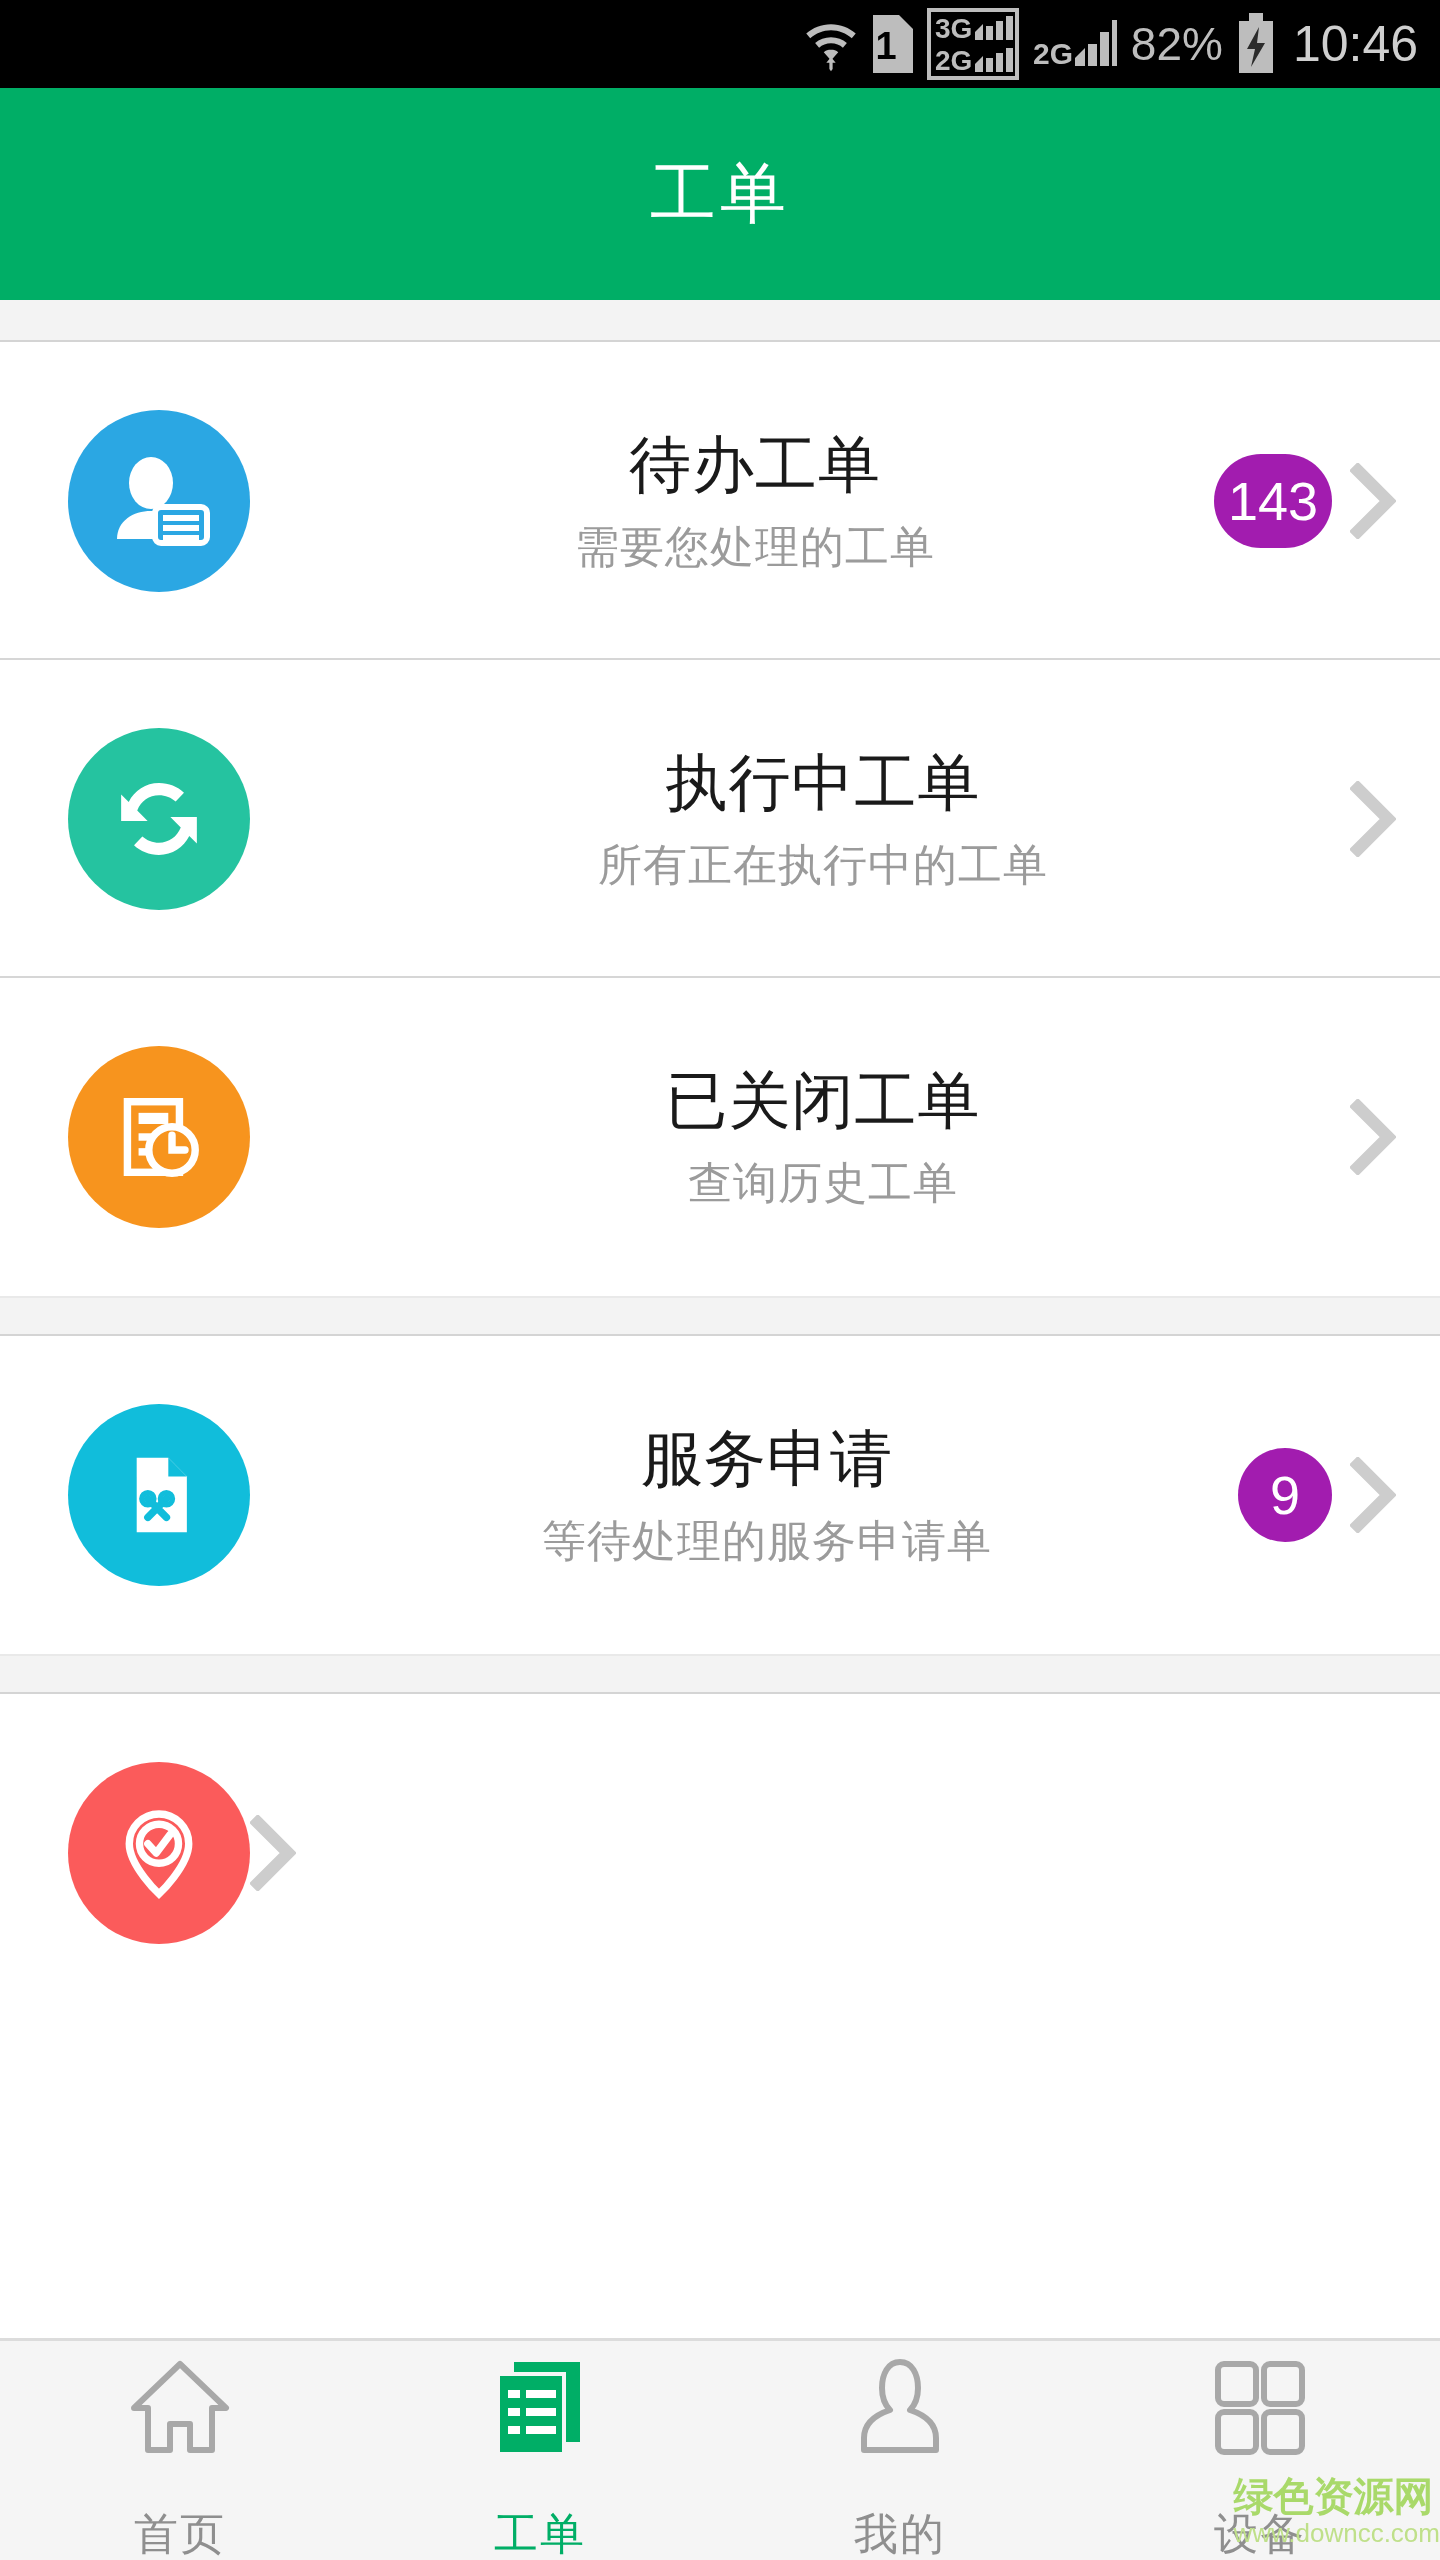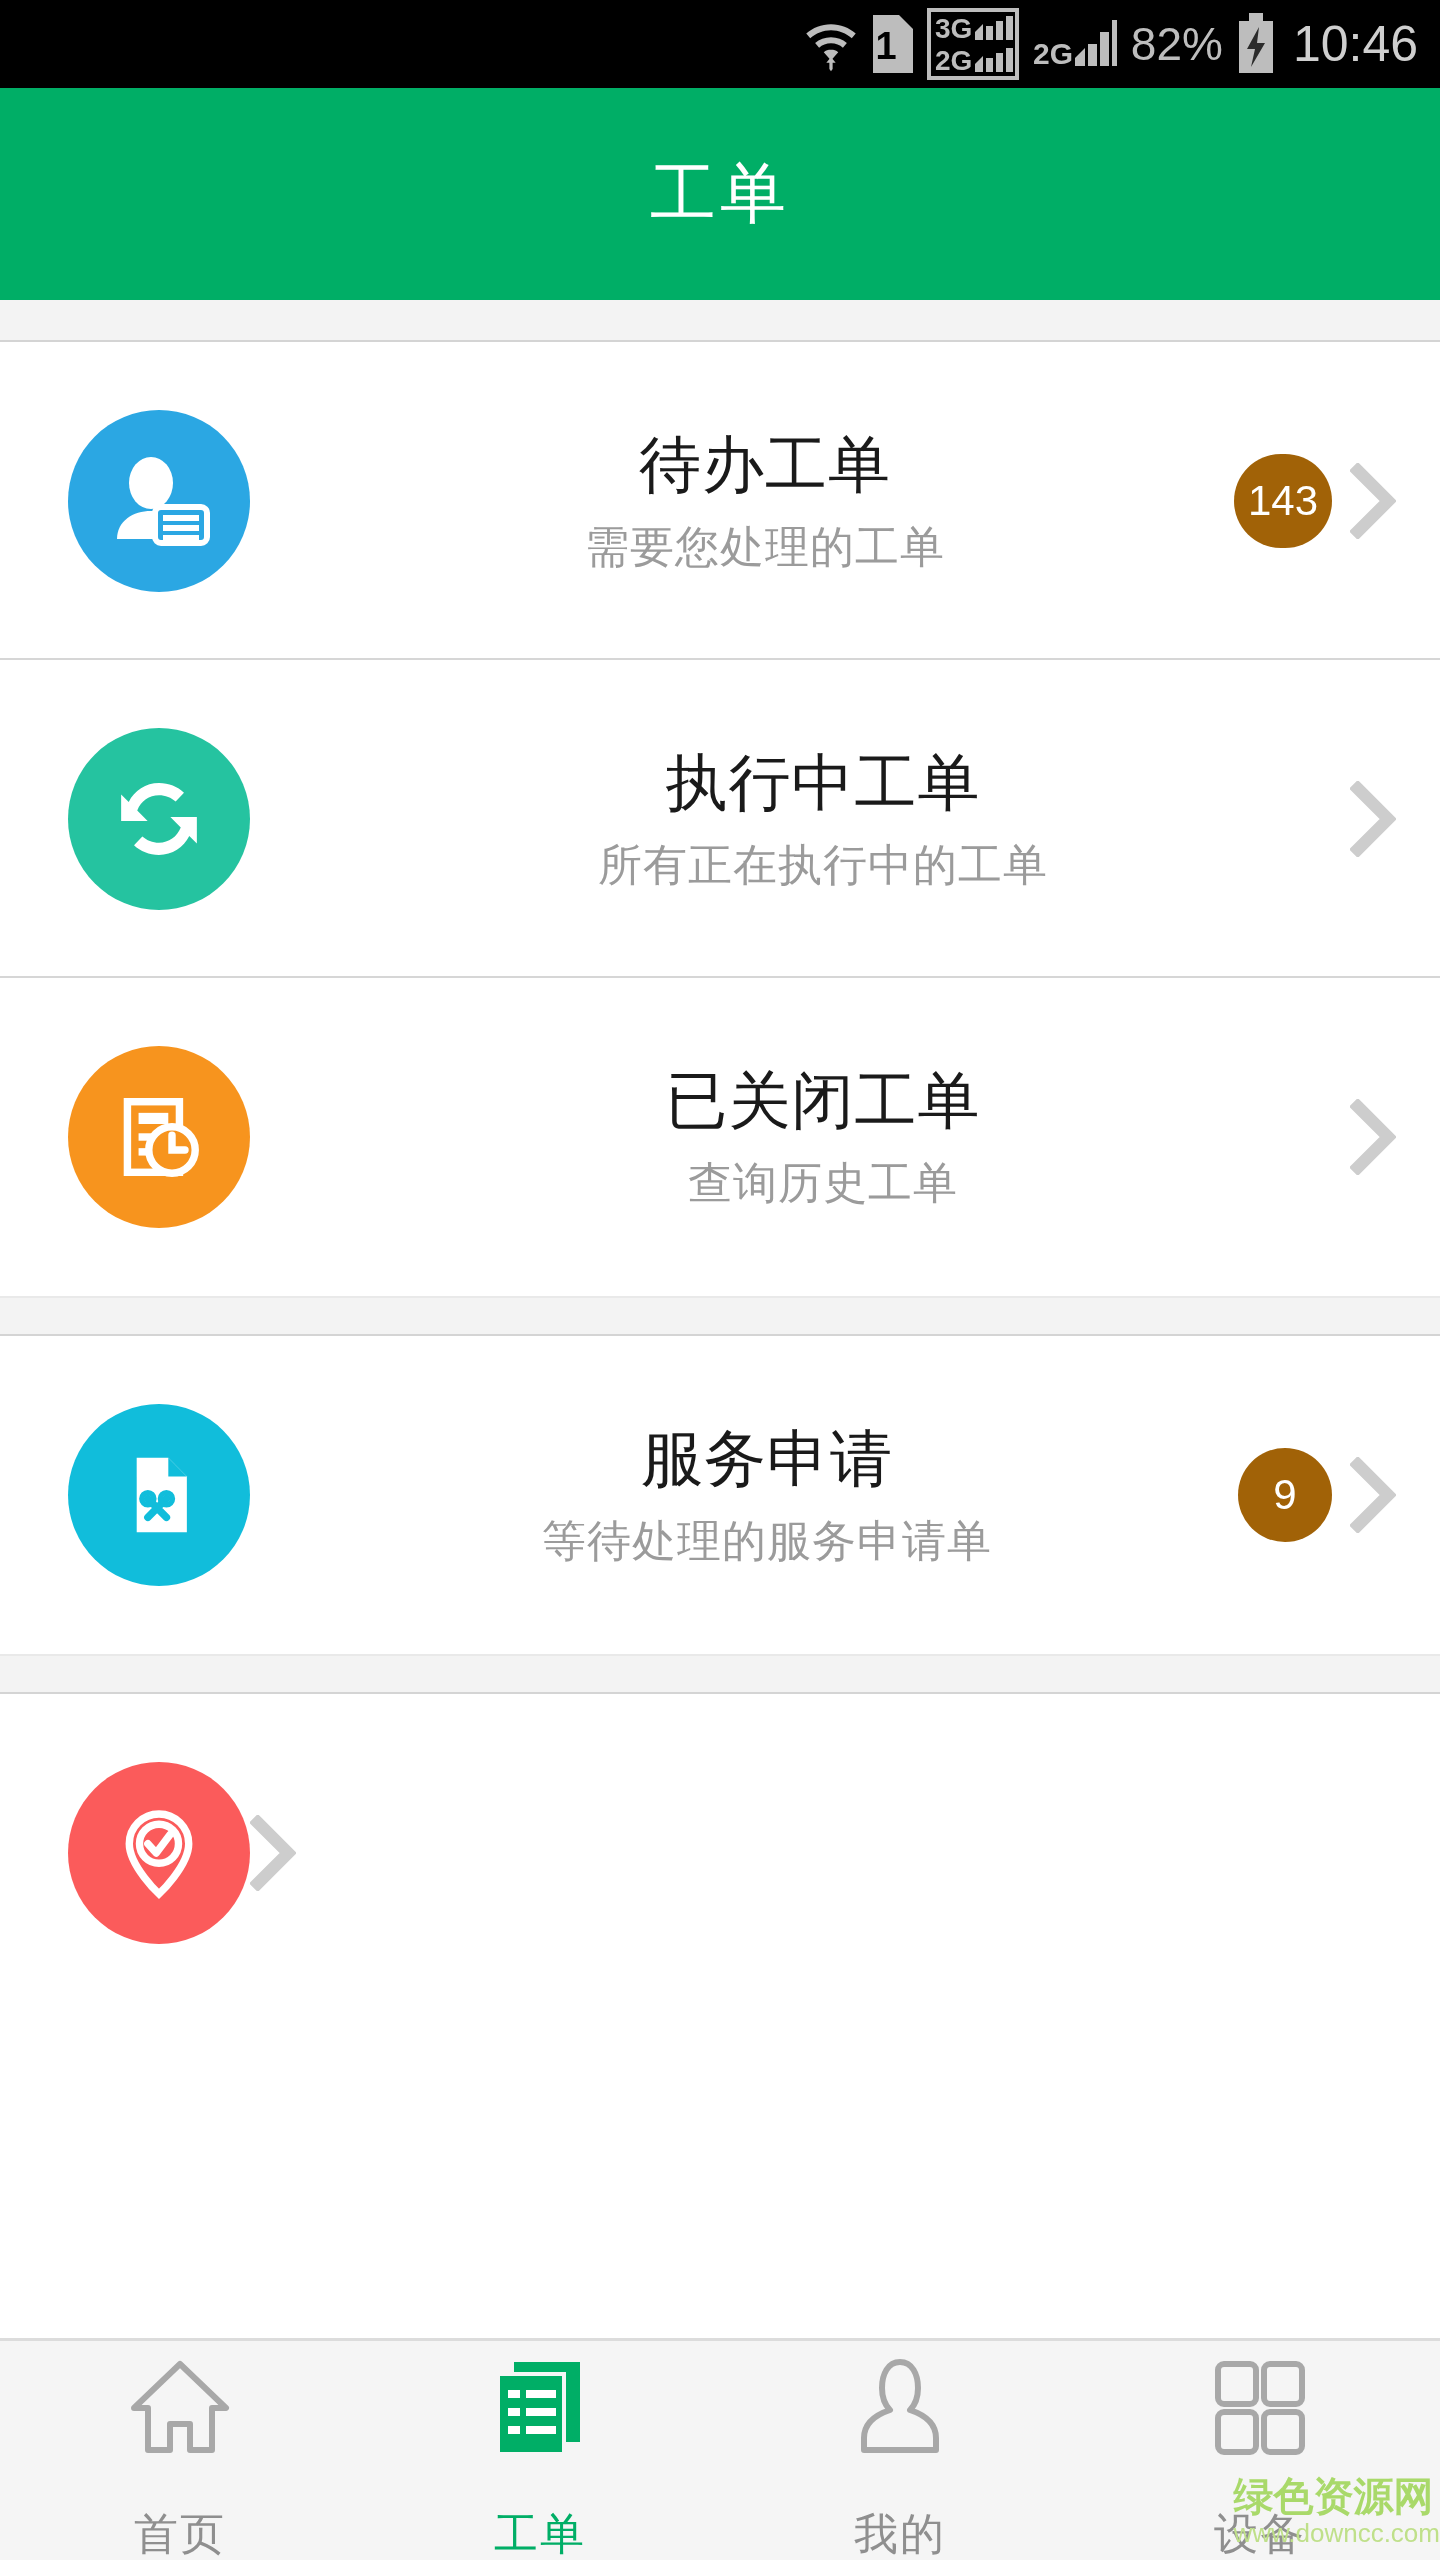--- a/index.html
+++ b/index.html
@@ -127,23 +127,23 @@
   .row-right {
     display: flex;
     align-items: center;
     flex: 0 0 auto;
     gap: 18px;
   }
   .badge {
     min-width: 94px;
     height: 94px;
     border-radius: 47px;
-    background: #a16207;
+    background: #a21caf;
     color: #ffffff;
-    font-size: 42px;
+    font-size: 54px;
     display: flex;
     align-items: center;
     justify-content: center;
     padding: 0 14px;
     box-sizing: border-box;
     line-height: 1;
   }
   .chevron { width: 46px; height: 76px; display: block; }
 
   

